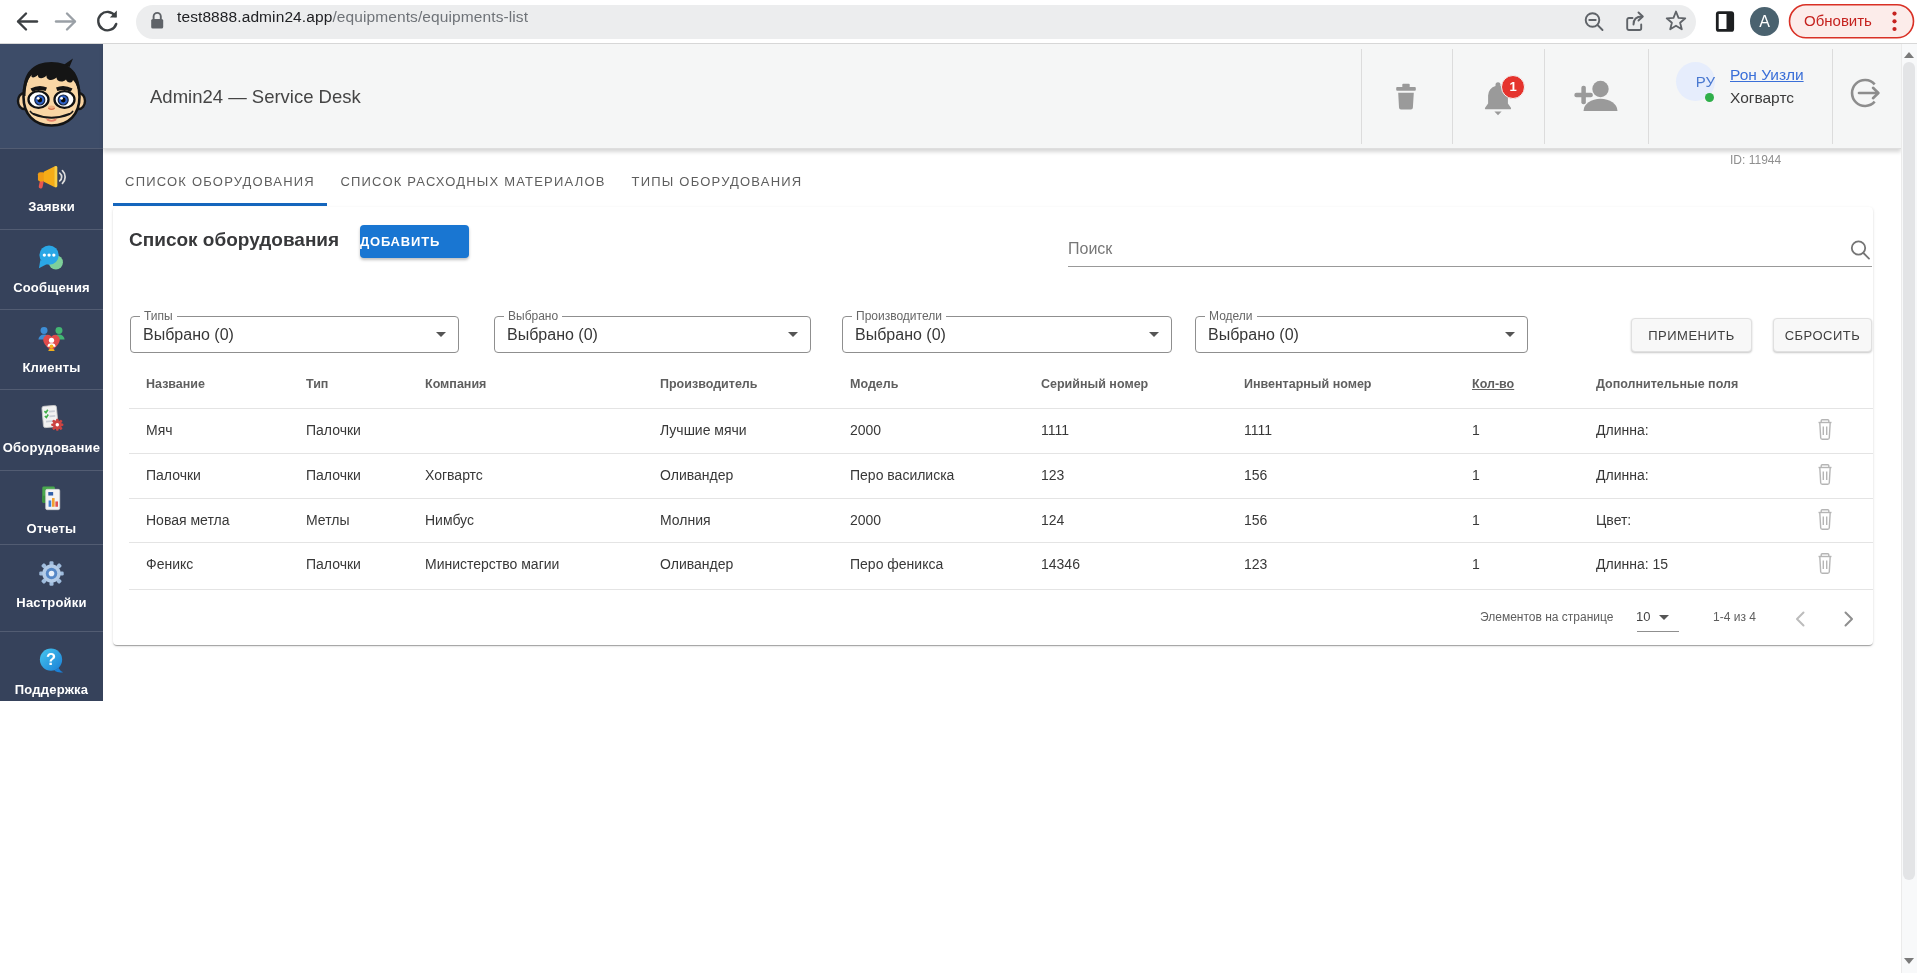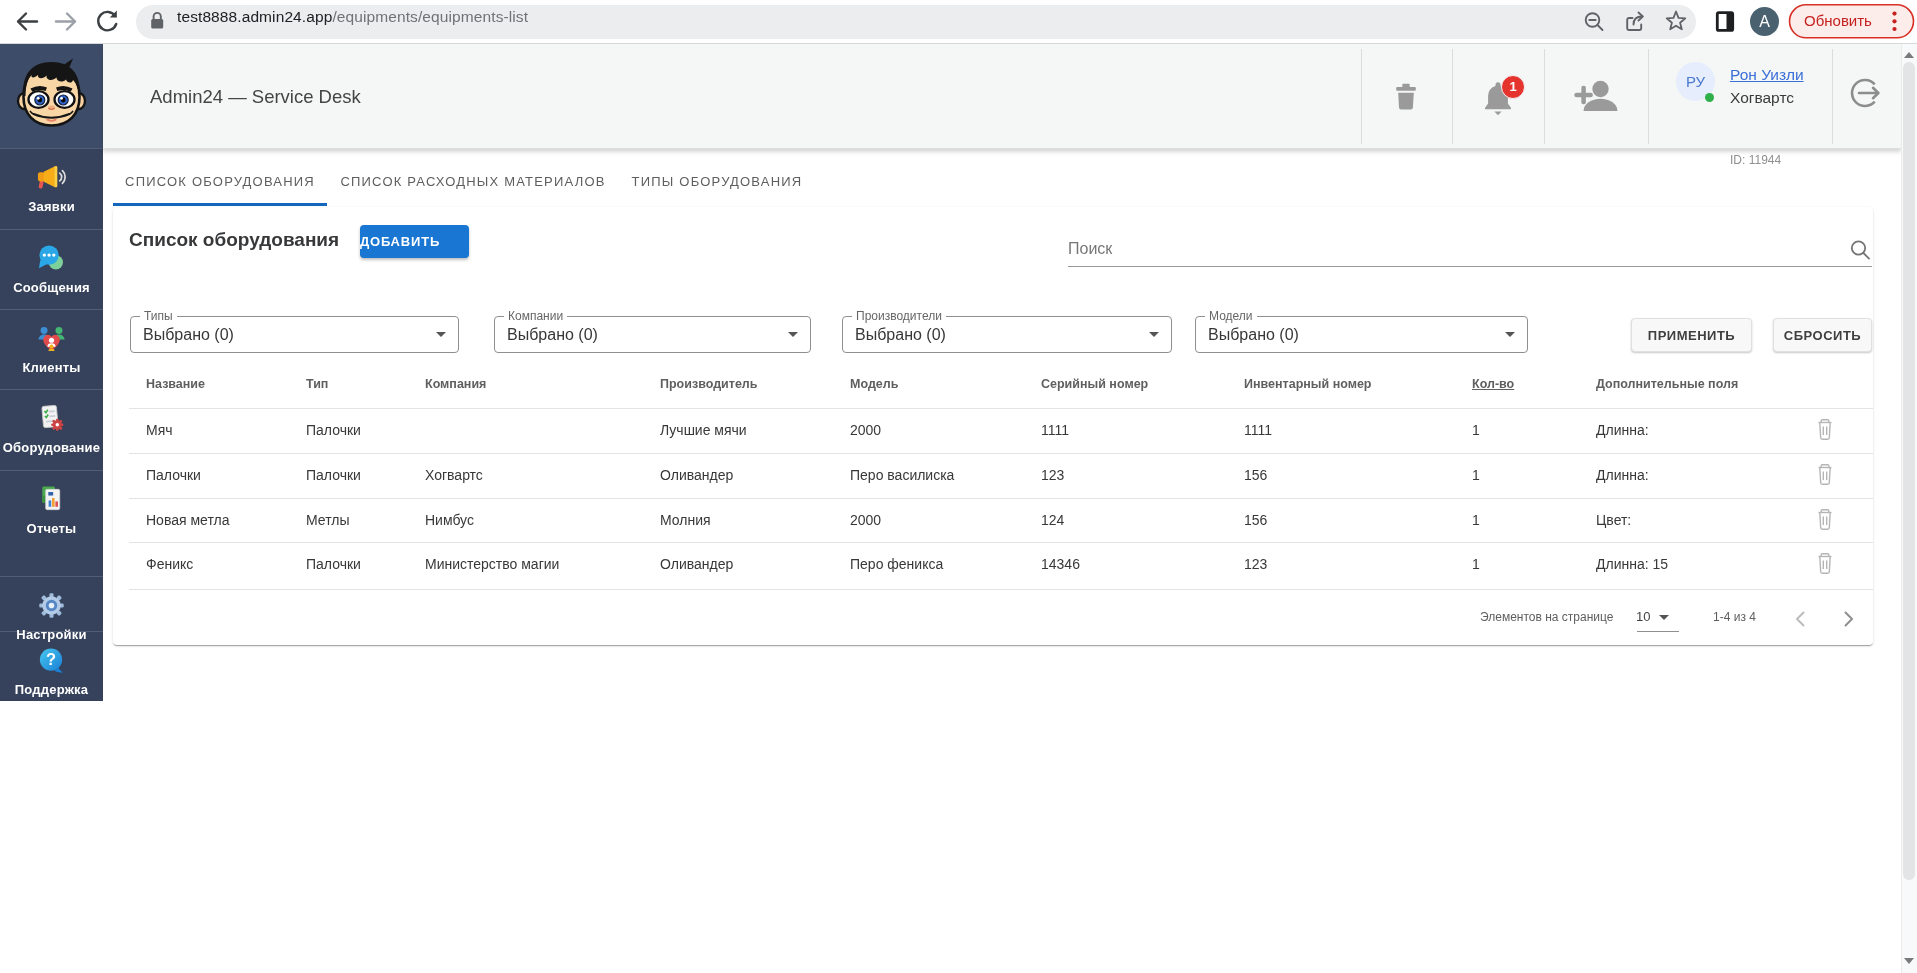--- a/index.html
+++ b/index.html
@@ -36,21 +36,21 @@
   #addbtn { left:247px; top:18px; width:109px; height:33px; background:#1976d2; border-radius:4px; color:#fff; font-size:13px; font-weight:bold; letter-spacing:0.8px; line-height:33px; box-shadow:0 2px 3px rgba(0,0,0,0.25); }
   #search-label { left:955px; top:33px; font-size:16px; color:#777777; }
   #search-line { left:955px; top:59px; width:804px; height:1px; background:#999999; }
   #helper { left:16px; top:75px; font-size:13.6px; color:#6e6e6e; }
 
   .fld { top:108.5px; height:37px; border:1px solid #8f8f8f; border-radius:4px; }
   .fld .flabel { position:absolute; left:9px; top:-7px; background:#fff; padding:0 4px; font-size:12px; color:#666; line-height:12px; }
   .fld .fval { position:absolute; left:12px; top:0; height:35px; line-height:35px; font-size:16px; color:#373737; }
   .fld .farrow { position:absolute; right:12px; top:15px; width:0; height:0; border-left:5px solid transparent; border-right:5px solid transparent; border-top:5.5px solid #555; }
 
-  .graybtn { top:111px; height:34px; background:#f8f8f8; border:1px solid #e0e0e0; border-radius:4px; box-shadow:0 1px 2px rgba(0,0,0,0.22); text-align:center; line-height:33px; font-size:13px; font-weight:bold; letter-spacing:0.5px; color:#3f3f3f; }
+  .graybtn { top:111px; height:34px; background:#f8f8f8; border:1px solid #e0e0e0; border-radius:4px; box-shadow:0 1px 2px rgba(0,0,0,0.22); text-align:center; line-height:33px; font-size:13px; font-weight:normal; letter-spacing:0.5px; color:#3f3f3f; }
 
   .th { top:158px; height:38px; line-height:38px; font-size:12.5px; font-weight:bold; color:#5f5f5f; }
   .rowline { left:16px; width:1744px; height:1px; background:#e4e4e4; }
   .td { height:45px; line-height:45px; font-size:14px; color:#383838; }
 </style>
 </head>
 <body>
 <div id="app">
 
   <div id="sidebar" class="abs">
@@ -147,21 +147,21 @@
         <rect x="6.5" y="2.5" width="13" height="17" rx="1.5" fill="#4aa84e"></rect>
         <rect x="6.5" y="12" width="13" height="7.5" rx="1.5" fill="#3c9240"></rect>
         <rect x="10" y="5.5" width="14.5" height="21" rx="1.5" fill="#f3f3f3" stroke="#d5d5d5" stroke-width="0.7"></rect>
         <rect x="12.7" y="8.3" width="5" height="3.6" fill="#2f5fa8"></rect>
         <rect x="13" y="17" width="2.7" height="6.5" fill="#3f7fd4"></rect>
         <rect x="16.5" y="14.5" width="2.7" height="9" fill="#f0a030"></rect>
         <rect x="20" y="18" width="2.7" height="5.5" fill="#e05252"></rect>
       </svg>
       <span class="lbl">Отчеты</span>
     </div>
-    <div class="sideitem abs" style="top:532px;">
+    <div class="sideitem abs" style="top:500px;">
       <svg class="icon" viewBox="0 0 32 32">
         <g fill="#9fbcdd">
           <rect x="13.9" y="3.4" width="4.2" height="4.4" rx="1.3"></rect>
           <rect x="13.9" y="24.2" width="4.2" height="4.4" rx="1.3"></rect>
           <rect x="3.4" y="13.9" width="4.4" height="4.2" rx="1.3"></rect>
           <rect x="24.2" y="13.9" width="4.4" height="4.2" rx="1.3"></rect>
           <rect x="6" y="6" width="4.4" height="4.4" rx="1.3" transform="rotate(45 8.2 8.2)"></rect>
           <rect x="21.6" y="6" width="4.4" height="4.4" rx="1.3" transform="rotate(45 23.8 8.2)"></rect>
           <rect x="6" y="21.6" width="4.4" height="4.4" rx="1.3" transform="rotate(45 8.2 23.8)"></rect>
           <rect x="21.6" y="21.6" width="4.4" height="4.4" rx="1.3" transform="rotate(45 23.8 23.8)"></rect>
@@ -264,21 +264,21 @@
       <g fill="#9a9a9a">
         <circle cx="217.5" cy="45" r="8.2"></circle>
         <path d="M200.5 67 a17 12.3 0 0 1 34 0 z"></path>
         <rect x="191.4" y="48.8" width="18.4" height="4.5" rx="2"></rect>
         <rect x="198.35" y="41.85" width="4.5" height="18.4" rx="2"></rect>
       </g>
     </svg>
     <div class="abs" style="left:1398px; top:31px; width:24px; height:24px; border-radius:50%; background:#e5332d; border:1.5px solid #f4f4f4; color:#fff; font-size:13px; font-weight:bold; text-align:center; line-height:21px;">1</div>
 
     <div class="abs" style="left:1573px; top:18px; width:39px; height:39px; border-radius:50%; background:#e6edfc;"></div>
-    <div class="abs" style="left:1573px; top:18px; width:39px; height:39px; text-align:center; line-height:39px; font-size:15px; color:#4a79d0;">РУ</div>
+    <div class="abs" style="left:1573px; top:18px; width:39px; height:39px; text-align:right; line-height:39px; font-size:15px; color:#4a79d0;">РУ</div>
     <div class="abs" style="left:1602px; top:49px; width:9px; height:9px; border-radius:50%; background:#2faf4a;"></div>
     <div class="abs" style="left:1627px; top:22px; font-size:15.5px; color:#3a6fd8; text-decoration:underline;">Рон Уизли</div>
     <div class="abs" style="left:1627px; top:45px; font-size:15.5px; color:#3b3b3b;">Хогвартс</div>
     <div class="abs" style="left:1627px; top:69px; font-size:12px; color:#8f8f8f;margin-top:40px;">ID: 11944</div>
 
     <svg class="abs" style="left:1746px; top:32px;" width="34" height="34" viewBox="0 0 34 34">
       <g stroke="#8d8d8d" stroke-width="2.6" fill="none">
         <path d="M25.7 8.3 A13 13 0 1 0 25.7 25.7"></path>
         <path d="M10 17 H29" stroke-linecap="round"></path>
         <path d="M24 11.8 L29.3 17 L24 22.2" stroke-linecap="round" stroke-linejoin="round"></path>
@@ -296,21 +296,21 @@
     <div id="addbtn" class="abs">ДОБАВИТЬ</div>
     <div id="search-label" class="abs">Поиск</div>
     <div id="search-line" class="abs"></div>
 
     <div class="fld abs" style="left:17px; width:329px;">
       <span class="flabel">Типы</span>
         <span class="fval">Выбрано (0)</span>
         <span class="farrow"></span>
     </div>
     <div class="fld abs" style="left:381px; width:317px;">
-      <span class="flabel">Компании</span>
+      <span class="flabel">Выбрано</span>
         <span class="fval">Выбрано (0)</span>
         <span class="farrow"></span>
     </div>
     <div class="fld abs" style="left:729px; width:330px;">
       <span class="flabel">Производители</span>
         <span class="fval">Выбрано (0)</span>
         <span class="farrow"></span>
     </div>
     <div class="fld abs" style="left:1082px; width:333px;">
       <span class="flabel">Модели</span>

